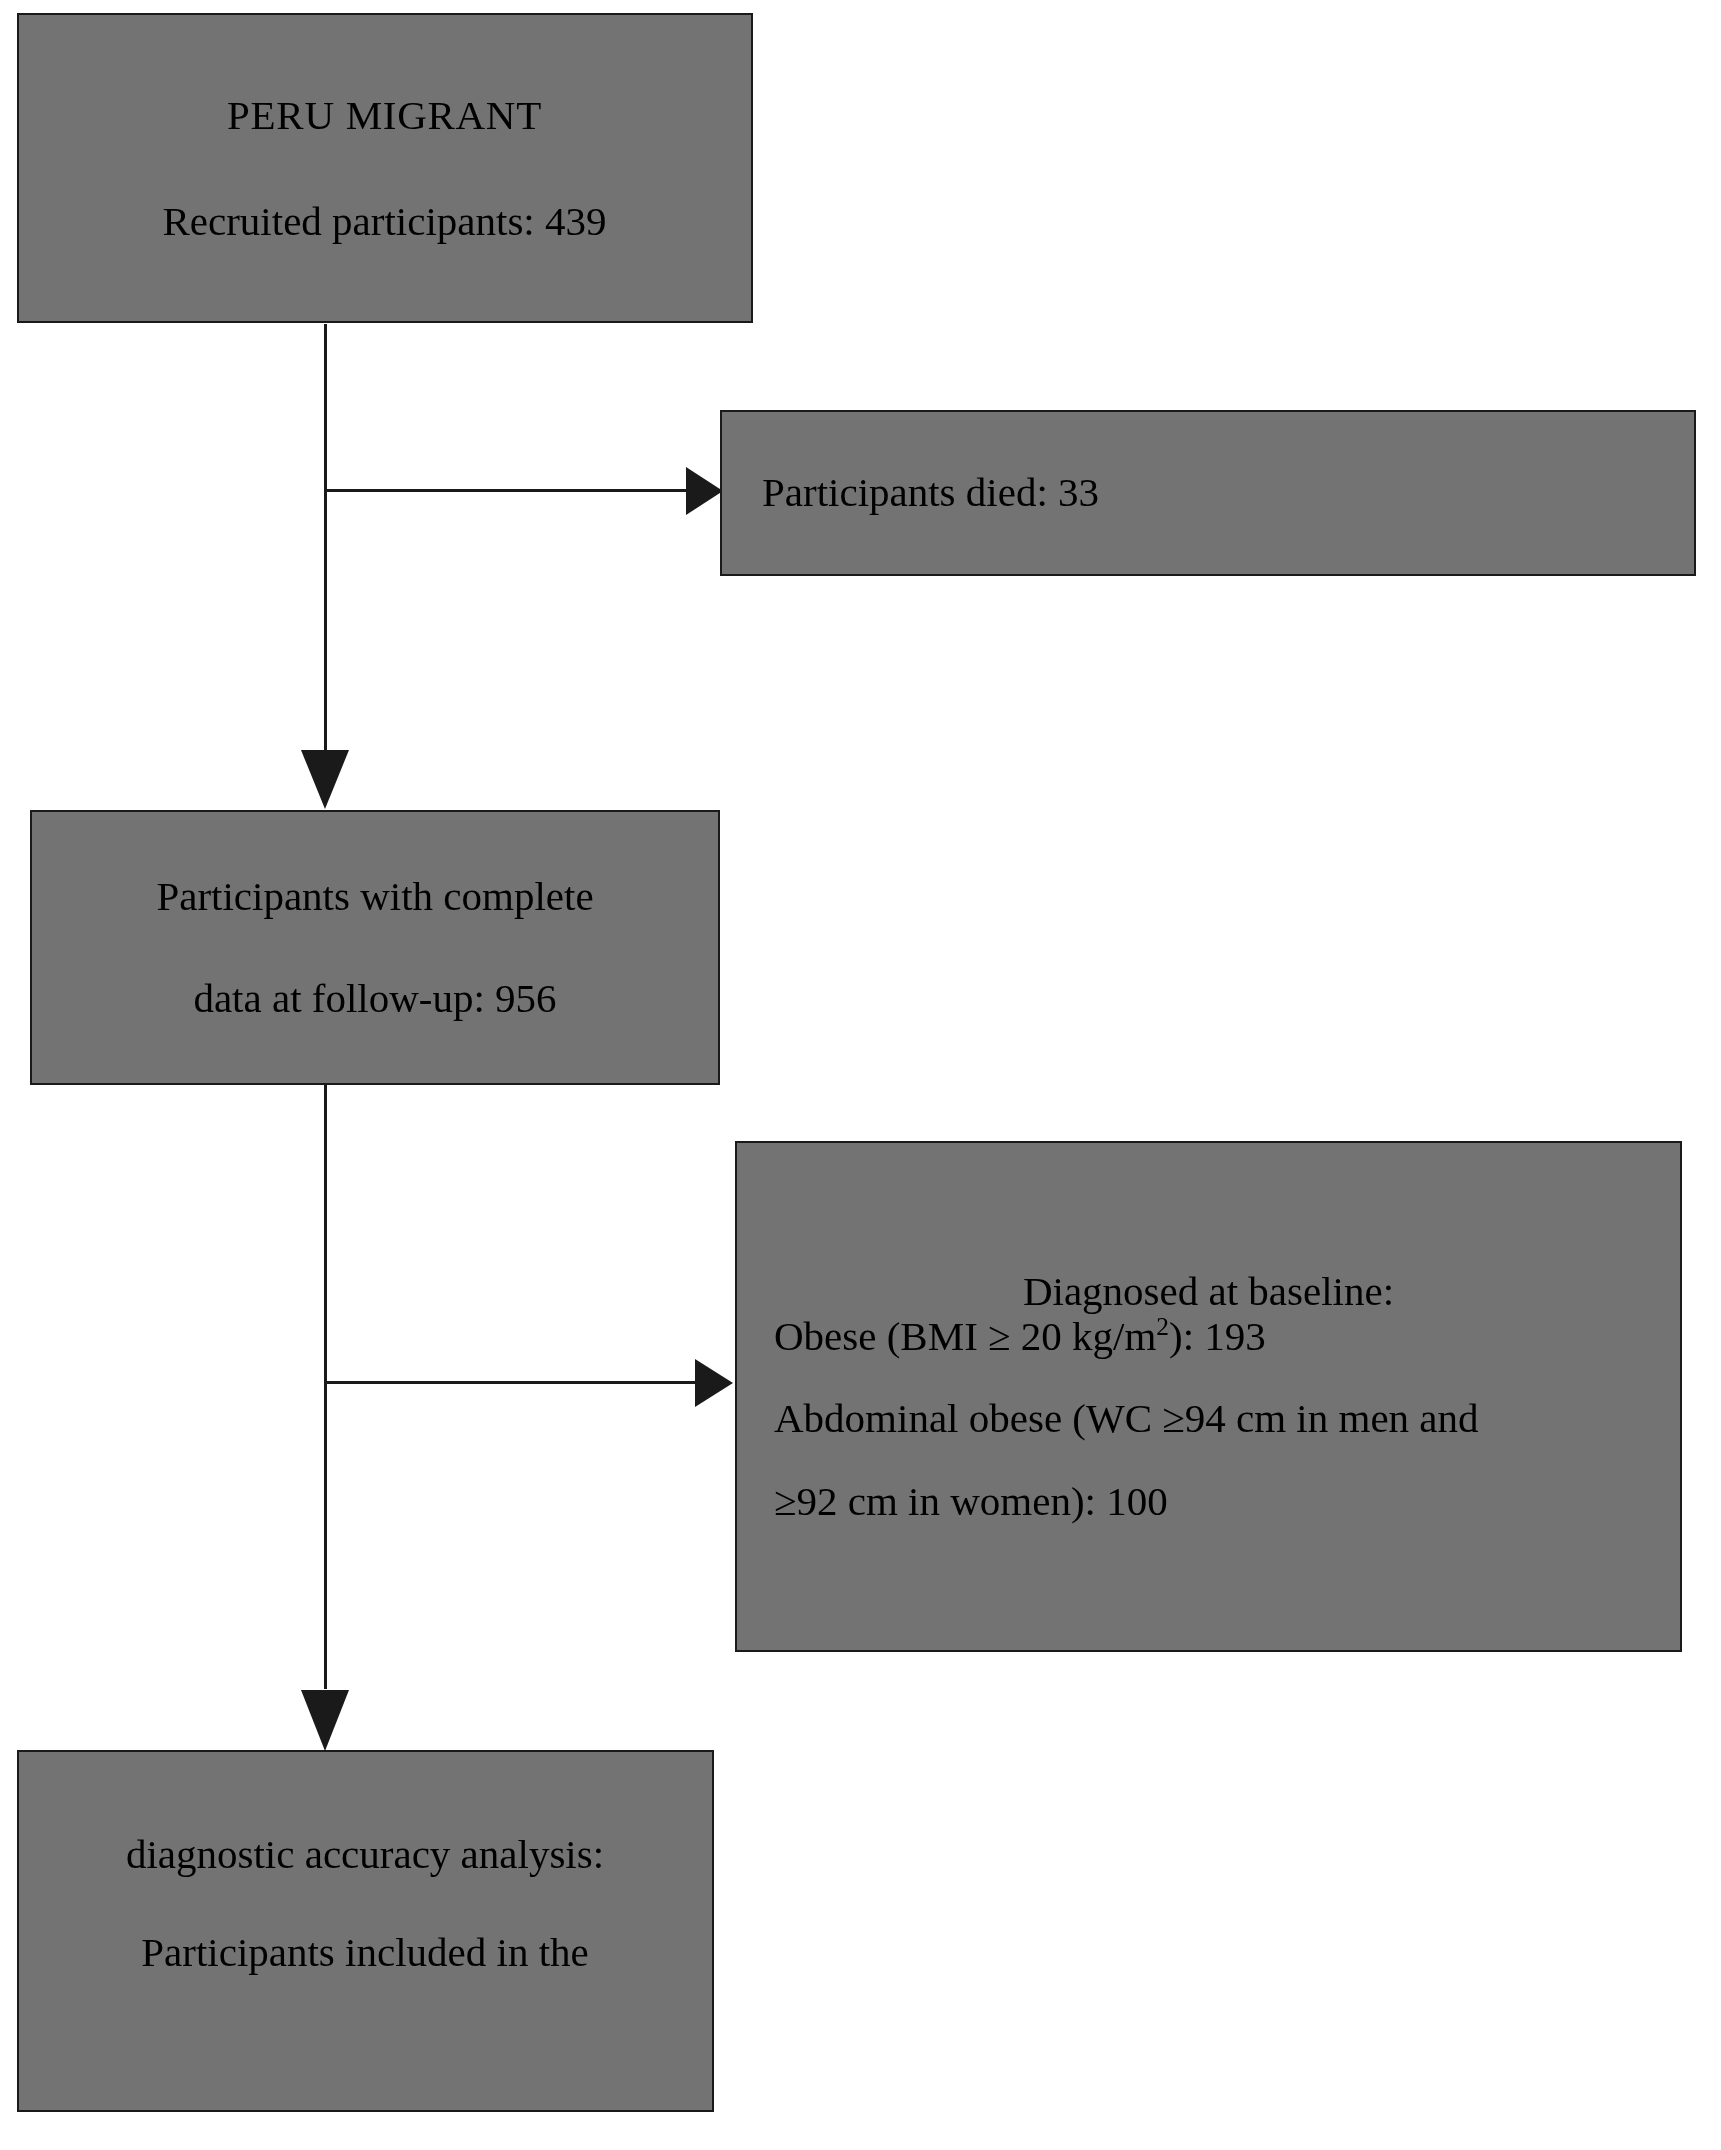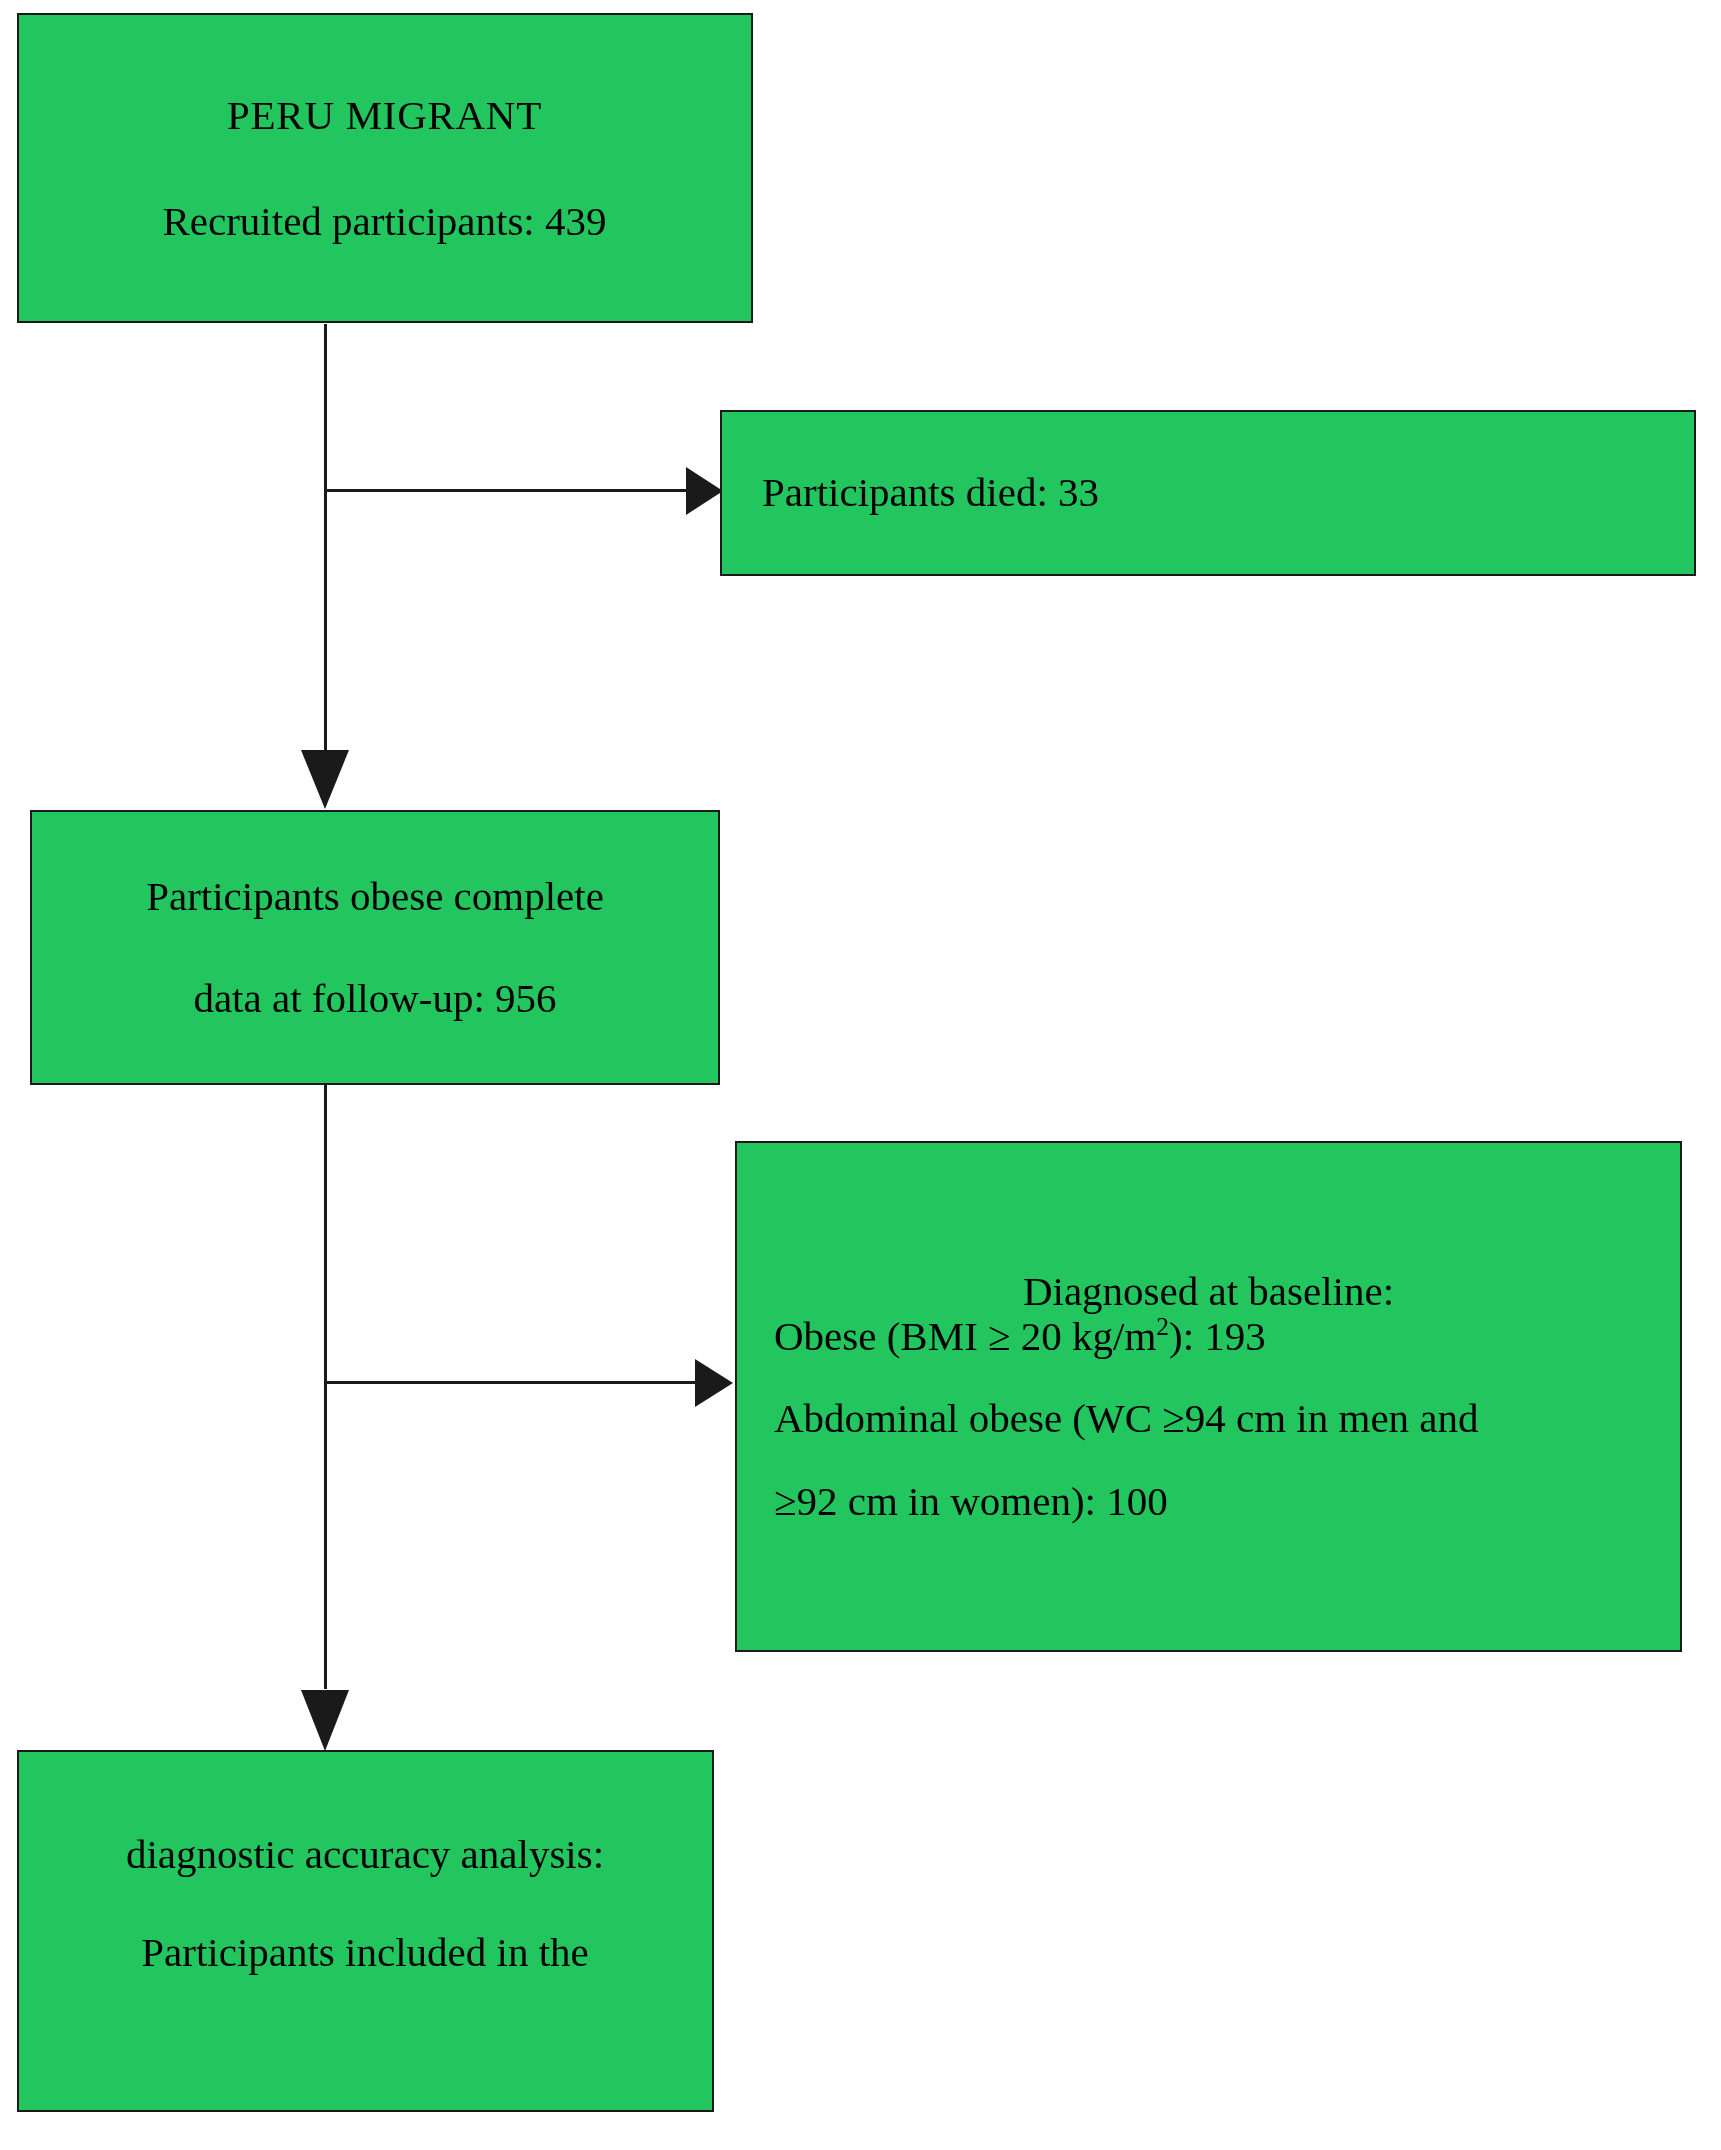--- a/index.html
+++ b/index.html
@@ -17,21 +17,21 @@
   }
   #flowchart {
     position: absolute;
     left: 0; top: 0;
     width: 1721px;
     height: 2151px;
   }
   .node {
     position: absolute;
     border: 2.6px solid #1a1a1a;
-    background: #22c55e;
+    background: #737373;
     box-sizing: border-box;
     display: flex;
     flex-direction: column;
     justify-content: center;
     overflow: hidden;
   }
   .node .line {
     display: block;
     font-size: 41px;
     line-height: 1.05;
@@ -140,21 +140,21 @@
   <div class="conn vline" id="conn-trunk-1"></div>
   <div class="conn hline" id="conn-branch-died"></div>
   <div id="arrow-died"></div>
   <div id="arrow-complete"></div>
 
   <div class="node leftal" id="node-died">
     <span class="line">Participants died: 33</span>
   </div>
 
   <div class="node center" id="node-complete">
-    <span class="line l1">Participants obese complete</span>
+    <span class="line l1">Participants with complete</span>
     <span class="line l2">data at follow-up: 956</span>
   </div>
 
   <div class="conn vline" id="conn-trunk-2"></div>
   <div class="conn hline" id="conn-branch-diag"></div>
   <div id="arrow-diag"></div>
   <div id="arrow-included"></div>
 
   <div class="node leftal" id="node-diagnosed">
     <span class="line head">Diagnosed at baseline:</span>

